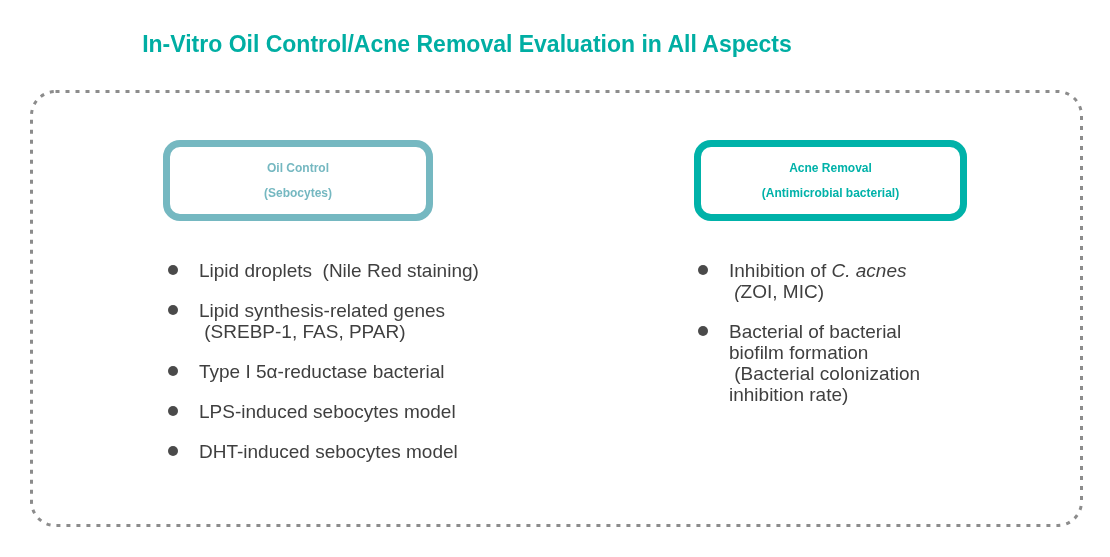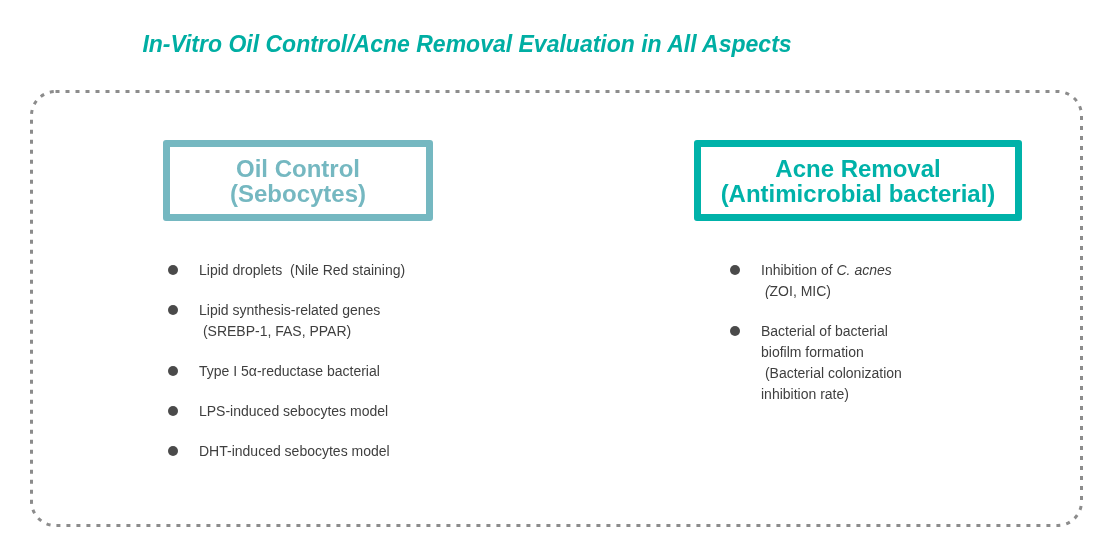--- a/index.html
+++ b/index.html
@@ -2,38 +2,38 @@
 <html><head>
 <meta charset="utf-8">
 <style>
   html, body { margin:0; padding:0; background:#ffffff; }
   .stage {
     position:relative; width:1110px; height:557px; background:#ffffff;
     font-family:"Liberation Sans", sans-serif; overflow:hidden;
   }
   .title {
     position:absolute; top:31px; left:0; width:934px; margin:0;
-    text-align:center; font-size:23px; font-weight:700; color:#00aea3;font-style:italic;
+    text-align:center; font-size:23px; font-weight:700; color:#00aea3;
   }
   .frame { position:absolute; left:30px; top:90px; width:1053px; height:437px; }
   .frame-border { position:absolute; left:0; top:0; }
   .header {
-    position:absolute; top:50px; height:81px; border-radius:3px;
+    position:absolute; top:50px; height:81px; border-radius:17px;
     display:flex; flex-direction:column; align-items:center; justify-content:center;
-    font-weight:700; font-size:24px; line-height:25px; box-sizing:border-box;
+    font-weight:700; font-size:12px; line-height:25px; box-sizing:border-box;
     background:#ffffff; text-align:center;
   }
   .header.left  { left:133px; width:270px; border:7px solid #75b8c1; color:#75b8c1; }
-  .header.right { left:664px; width:328px; border:7px solid #00b2a9; color:#00b2a9; }
+  .header.right { left:664px; width:273px; border:7px solid #00b2a9; color:#00b2a9; }
   .list {
     position:absolute; top:170px; margin:0; padding:0; list-style:none;
-    color:#3f3f3f; font-size:14px; line-height:21px;
+    color:#3f3f3f; font-size:19px; line-height:21px;
   }
   .left-list  { left:138px; width:360px; }
-  .right-list { left:700px; width:310px; }
+  .right-list { left:668px; width:310px; }
   .list li { position:relative; padding-left:31px; margin:0 0 19px 0; }
   .dot {
     position:absolute; left:0; top:5px; width:10px; height:10px;
     border-radius:50%; background:#4a4a4a;
   }
   .ln { display:block; white-space:pre-wrap; }
   .ln i { font-style:italic; }
 </style>
 </head>
 <body>

